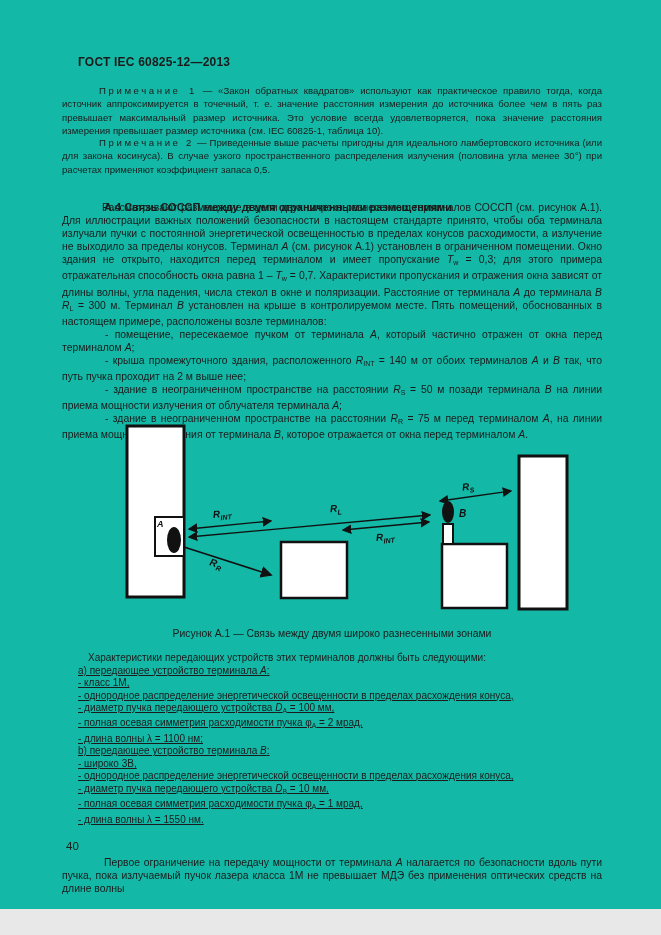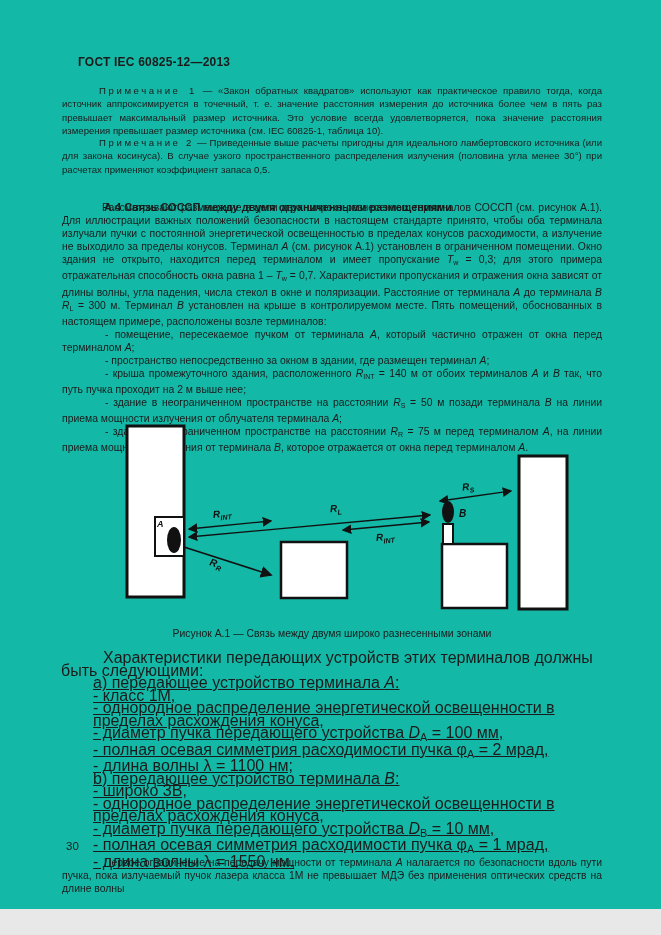--- a/index.html
+++ b/index.html
@@ -30,22 +30,22 @@
   }
   .main-text p { margin:0; }
   .p-first { text-indent:40px; }
   .bullet { text-indent:43px; }
   .figure-wrap { position:absolute; top:420px; left:0; width:661px; height:200px; }
   .figure-caption {
     position:absolute; top:628px; left:62px; width:540px;
     text-align:center; font-size:10.4px; margin:0;
   }
   .specs {
-    position:absolute; top:652px; left:61px; width:540px;
-    font-size:16px; line-height:12.5px;
+    position:absolute; top:652px; left:46px; width:540px;
+    font-size:10px; line-height:12.5px;
   }
   .specs div { margin:0; }
   .specs-intro { text-indent:42px; }
   .spec-item { padding-left:32px;text-decoration:underline; }
   .closing {
     position:absolute; top:856px; left:62px; width:540px;
     font-size:10.4px; line-height:13.2px; text-align:justify; text-indent:42px;
     margin:0;
   }
   .page-number { position:absolute; top:840px; left:66px; font-size:11.5px; }
@@ -62,21 +62,20 @@
 
   <p class="note note-1"><span class="note-label">Примечание 1</span> <span>— «Закон обратных квадратов» используют как практическое правило тогда, когда источник аппроксимируется в точечный, т. е. значение расстояния измерения до источника более чем в пять раз превышает максимальный размер источника. Это условие всегда удовлетворяется, пока значение расстояния измерения превышает размер источника (см. IEC 60825-1, таблица 10).</span></p>
 
   <p class="note note-2"><span class="note-label">Примечание 2</span> <span>— Приведенные выше расчеты пригодны для идеального ламбертовского источника (или для закона косинуса). В случае узкого пространственного распределения излучения (половина угла менее 30°) при расчетах применяют коэффициент запаса 0,5.</span></p>
 
   <h4 class="section-heading">А.4 Связь СОССП между двумя ограниченными размещениями</h4>
 
   <div class="main-text">
     <p class="p-first">Рассматривают размещение в цепи двух широко разнесенных терминалов СОССП (см. рисунок А.1). Для иллюстрации важных положений безопасности в настоящем стандарте принято, чтобы оба терминала излучали пучки с постоянной энергетической освещенностью в пределах конусов расходимости, а излучение не выходило за пределы конусов. Терминал <i>А</i> (см. рисунок А.1) установлен в ограниченном помещении. Окно здания не открыто, находится перед терминалом и имеет пропускание <i>T</i><sub>w</sub> = 0,3; для этого примера отражательная способность окна равна 1 – <i>T</i><sub>w</sub> = 0,7. Характеристики пропускания и отражения окна зависят от длины волны, угла падения, числа стекол в окне и поляризации. Расстояние от терминала <i>А</i> до терминала <i>В</i> <i>R</i><sub>L</sub> = 300 м. Терминал <i>В</i> установлен на крыше в контролируемом месте. Пять помещений, обоснованных в настоящем примере, расположены возле терминалов:</p>
     <p class="bullet">- помещение, пересекаемое пучком от терминала <i>А</i>, который частично отражен от окна перед терминалом <i>А</i>;</p>
-    <p class="bullet">- пространство непосредственно за окном в здании, где размещен терминал <i>А</i>;</p>
     <p class="bullet">- крыша промежуточного здания, расположенного <i>R</i><sub>INT</sub> = 140 м от обоих терминалов <i>А</i> и <i>В</i> так, что путь пучка проходит на 2 м выше нее;</p>
     <p class="bullet">- здание в неограниченном пространстве на расстоянии <i>R</i><sub>S</sub> = 50 м позади терминала <i>В</i> на линии приема мощности излучения от облучателя терминала <i>А</i>;</p>
     <p class="bullet">- здание в неограниченном пространстве на расстоянии <i>R</i><sub>R</sub> = 75 м перед терминалом <i>А</i>, на линии приема мощности излучения от терминала <i>В</i>, которое отражается от окна перед терминалом <i>А</i>.</p>
   </div>
 
   <div class="figure-wrap">
     <svg width="661" height="200" viewBox="0 420 661 200">
       <defs>
         <marker id="arr" viewBox="0 0 10 10" refX="8.5" refY="5" markerWidth="7.5" markerHeight="7.5" orient="auto-start-reverse">
           <path d="M0,0 L10,5 L0,10 z" fill="#111"></path>
@@ -122,15 +121,15 @@
     <div class="spec-item">b) передающее устройство терминала <i>В</i>:</div>
     <div class="spec-item">- широко 3В,</div>
     <div class="spec-item">- однородное распределение энергетической освещенности в пределах расхождения конуса,</div>
     <div class="spec-item">- диаметр пучка передающего устройства <i>D</i><sub>В</sub> = 10 мм,</div>
     <div class="spec-item">- полная осевая симметрия расходимости пучка φ<sub>А</sub> = 1 мрад,</div>
     <div class="spec-item">- длина волны λ = 1550 нм.</div>
   </div>
 
   <p class="closing">Первое ограничение на передачу мощности от терминала <i>А</i> налагается по безопасности вдоль пути пучка, пока излучаемый пучок лазера класса 1М не превышает МДЭ без применения оптических средств на длине волны</p>
 
-  <div class="page-number">30</div>
+  <div class="page-number">40</div>
 
 </div>
 
 </body></html>

